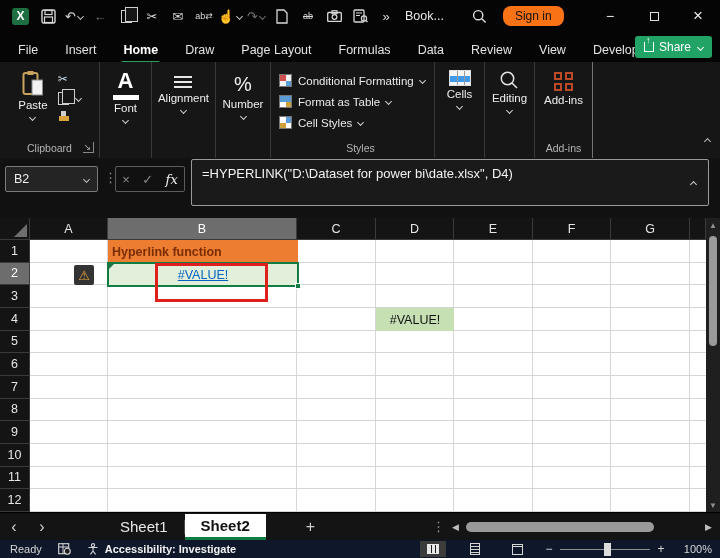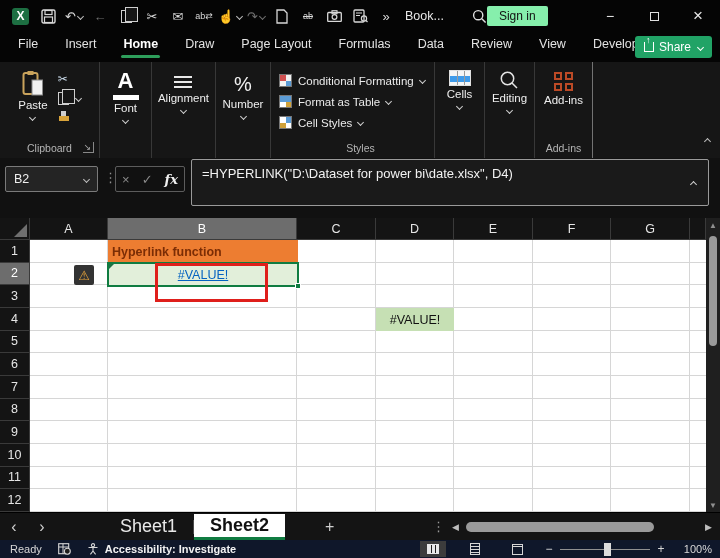--- a/index.html
+++ b/index.html
@@ -15,31 +15,31 @@
     color:#d8d8d8; font-size:13px; }
   .qat .dim { color:#6f6f6f; }
   .excel-logo { width:17px; height:17px; margin:0 6px 0 12px; background:#1D6F42; border-radius:3px;
     color:#fff; font-weight:bold; font-size:12px; display:flex; align-items:center; justify-content:center; }
   .chev { width:5px; height:5px; border-right:1.2px solid #bdbdbd; border-bottom:1.2px solid #bdbdbd;
     display:inline-block; transform:rotate(45deg); margin-left:2px; vertical-align:middle; }
   .chev.dimc { border-color:#6f6f6f; }
   .chev.up { transform:rotate(-135deg); }
   .doc-title { color:#e8e8e8; font-size:12.5px; margin:0 0 0 6px; }
   .search-btn { margin-left:28px; }
-  .signin { background:#86efac; color:#111; font-size:12px; padding:3px 12px;
-    border-radius:2px; }
+  .signin { margin-left:16px; background:#f97316; color:#111; font-size:12px; padding:3px 12px;
+    border-radius:8px; }
   .wincontrols { position:absolute; right:0; top:0; height:32px; display:flex; }
   .wincontrols .wbtn { width:44px; height:32px; display:flex; align-items:center; justify-content:center;
     color:#e8e8e8; font-size:14px; }
   .maxbox { width:9px; height:9px; border:1.2px solid #e0e0e0; display:inline-block; }
   .ab-glyph { font-size:9px; color:#d8d8d8; letter-spacing:0; }
 
   
   .menubar { position:absolute; left:0; top:32px; width:720px; height:30px; background:#050505;
-    display:flex; align-items:flex-start; }
+    display:flex; align-items:flex-end; }
   .mtabs { display:flex; align-items:center; gap:23px; margin-left:16px; }
   .mtab { position:relative; color:#e3e3e3; font-size:12.5px; padding:5px 2px; white-space:nowrap; }
   .mtab.active { font-weight:bold; color:#fff; }
   .mtab.active::after { content:""; position:absolute; left:0; right:0; bottom:-2px; height:3px;
     background:var(--accent-green,#2e9e5b); border-radius:2px; }
   .share-btn { position:absolute; right:8px; top:4px; background:var(--share-green,#21a366); color:#fff;
     font-size:12px; padding:4px 9px; border-radius:3px; display:flex; align-items:center; gap:5px; }
   .share-icn { width:10px; height:10px; border:1.2px solid #fff; border-top:none; position:relative; }
   .share-icn::after { content:"↑"; position:absolute; left:1px; top:-7px; font-size:9px; color:#fff; }
   .share-btn .chev { border-color:#fff; }
@@ -95,21 +95,21 @@
   
   .formulabar { position:absolute; left:0; top:158px; width:720px; height:60px; background:#111; }
   .namebox { position:absolute; left:5px; top:8px; width:93px; height:26px; background:#242424;
     border:1px solid #7a7a7a; border-radius:2px; display:flex; align-items:center; padding:0 8px;
     font-size:12.5px; color:#f0f0f0; }
   .namebox .chev { margin-left:auto; }
   .fdots { position:absolute; left:104px; top:12px; color:#8f8f8f; font-size:13px; }
   .fbtns { position:absolute; left:115px; top:8px; width:70px; height:26px; border:1px solid #5c5c5c;
     border-radius:2px; display:flex; align-items:center; justify-content:space-around; }
   .fbtns .fb { font-size:13px; color:#8a8a8a; }
-  .fx { font-family:"DejaVu Serif", serif; font-style:italic; color:#f0f0f0; font-size:13px;font-weight:bold; }
+  .fx { font-family:"DejaVu Serif", serif; font-style:italic; color:#f0f0f0; font-size:13px; }
   .formula-input { position:absolute; left:191px; top:1px; width:518px; height:47px; background:#1a1a1a;
     border:1px solid #9a9a9a; border-radius:2px; color:#f2f2f2; font-size:13px; padding:6px 20px 0 10px;
     white-space:nowrap; overflow:hidden; }
   .fcollapse { position:absolute; right:12px; top:16px; }
   .fcollapse .chev { border-color:#cfcfcf; }
 
   
   .sheet { position:absolute; left:0; top:218px; width:720px; height:294px; background:#0d0d0d; }
   .corner { position:absolute; left:0; top:0; width:30px; height:22px; background:#141414;
     border-right:1px solid #3a3a3a; border-bottom:1px solid #3a3a3a; overflow:hidden; }
@@ -148,21 +148,21 @@
     display:flex; flex-direction:column; align-items:center; }
   .vscroll .arr { color:#8f8f8f; font-size:8px; height:14px; display:flex; align-items:center; }
   .vthumb { width:8px; height:110px; background:#9a9a9a; border-radius:4px; margin-top:4px; }
   .vscroll .arr.bottom { margin-top:auto; }
 
   
   .tabsbar { position:absolute; left:0; top:512px; width:720px; height:28px; background:#141414;
     display:flex; align-items:center; border-top:1px solid #000; }
   .tabnav { color:#cfcfcf; font-size:16px; width:28px; text-align:center; }
   .sheettabs { display:flex; align-items:center; margin-left:48px; height:28px; }
-  .stab { color:#e8e8e8; font-size:18px; padding:0 16px; height:28px; display:flex; align-items:center; }
+  .stab { color:#e8e8e8; font-size:15px; padding:0 16px; height:28px; display:flex; align-items:center; }
   .stab.active { background:#fff; color:#111; font-weight:bold; border-radius:0;
     border-bottom:3px solid var(--selection-green,#107C41); height:26px; margin-top:1px; }
   .tabdiv { width:1px; height:14px; background:#4a4a4a; }
   .addsheet { color:#cfcfcf; font-size:16px; margin-left:40px; }
   .tabdots { position:absolute; left:432px; color:#9a9a9a; font-size:13px; }
   .hscroll { position:absolute; left:452px; right:8px; top:6px; height:16px; display:flex; align-items:center; }
   .hscroll .arr { color:#bdbdbd; font-size:9px; width:14px; }
   .htrack { flex:1; height:12px; display:flex; align-items:center; }
   .hthumb { width:188px; height:10px; background:#9a9a9a; border-radius:5px; }
 

